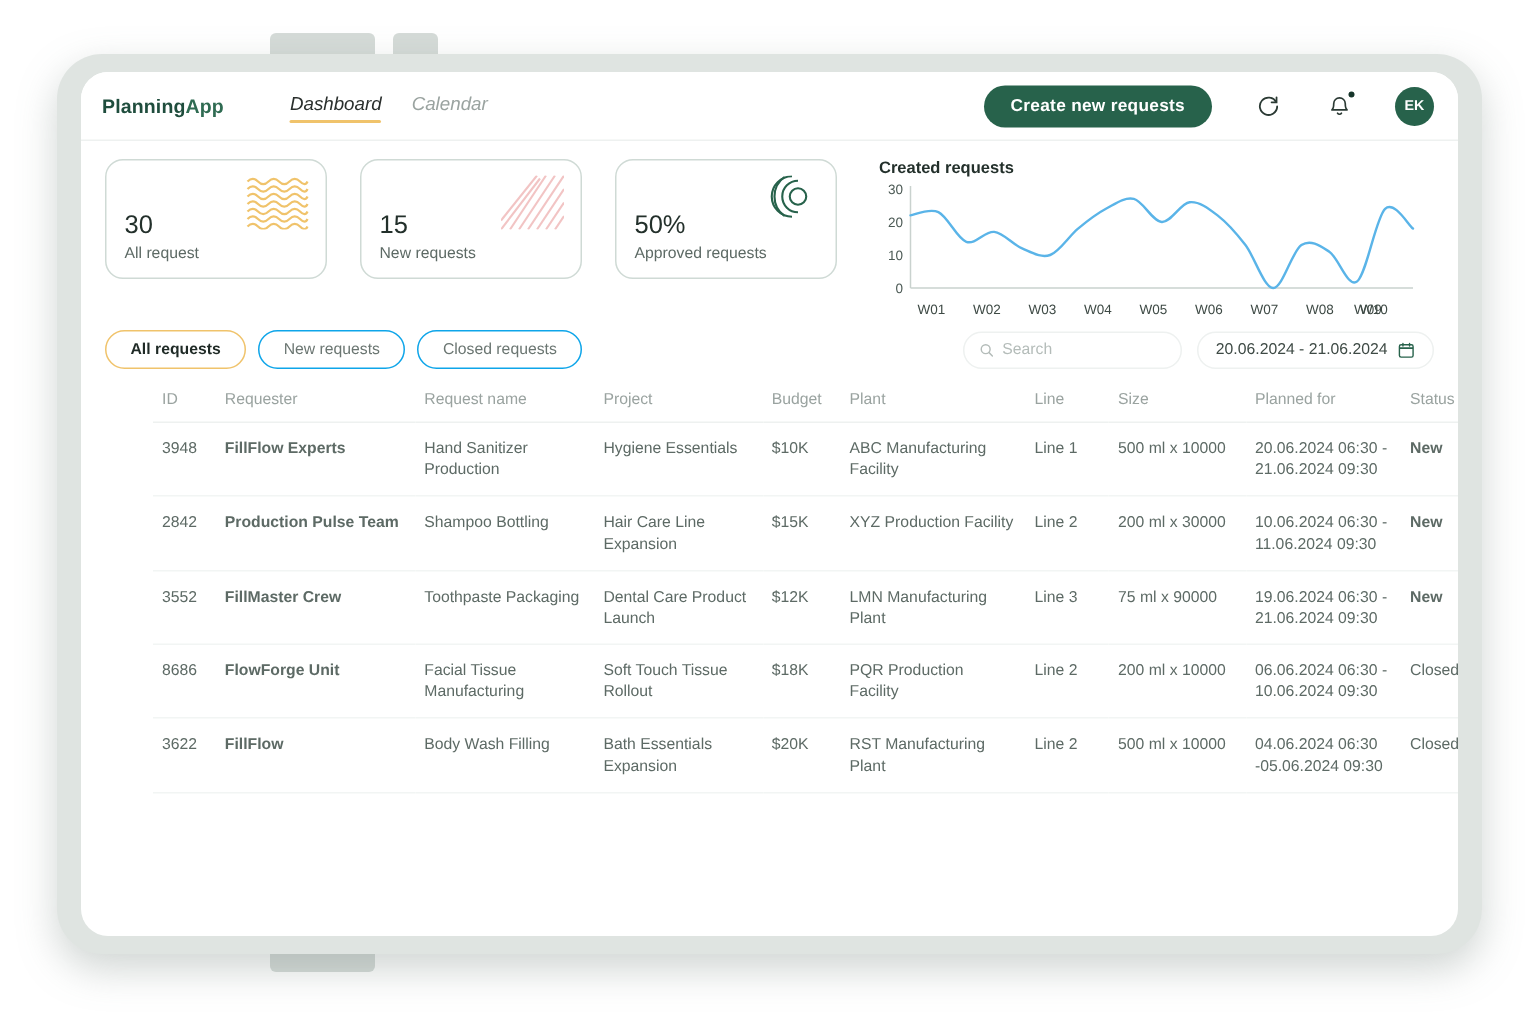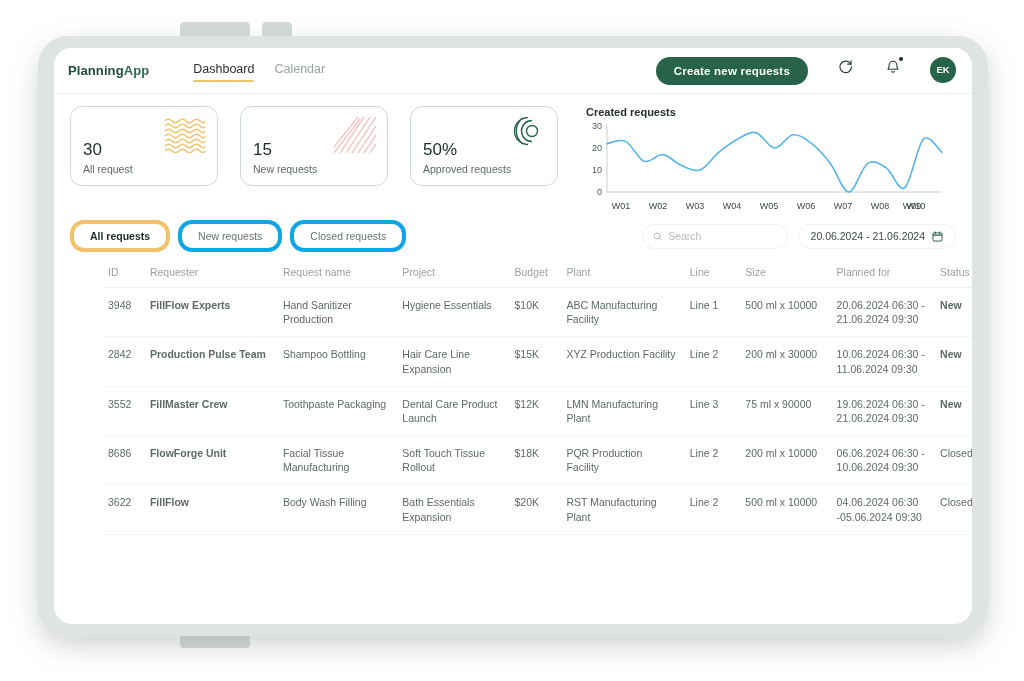--- a/index.html
+++ b/index.html
@@ -36,28 +36,28 @@
   .appbar {
     position: relative; height: 46px; background: #fff;
     border-bottom: 1px solid #eef1f0;
     display: flex; align-items: center; padding: 0 16px 0 14px;
   }
   .logo { font-size: 13px; font-weight: bold; color: #1f4d3d; letter-spacing: .1px; }
   .logo .light { color: #2f6b52; font-weight: bold; }
   .nav { display: flex; align-items: center; gap: 20px; margin-left: 44px; }
   .nav-item {
     font-size: 12.5px; color: #9aa3a0; position: relative;
-    padding-bottom: 3px; cursor: pointer;
+    padding-bottom: 3px; cursor: pointer; font-style: italic;
   }
   .nav-item.active { color: #2a2f2d; }
   .nav-item.active::after {
     content: ""; position: absolute; left: 0; right: 0; bottom: -3px;
     height: 2px; background: #f0c36b; border-radius: 2px;
   }
-  .appbar-right { margin-left: auto; display: flex; gap: 28px; }
+  .appbar-right { margin-left: auto; display: flex; align-items: center; gap: 28px; }
   .btn-create {
     background: #27624b; color: #fff; font-size: 11.5px; font-weight: bold;
     border: none; border-radius: 16px; padding: 8px 18px; cursor: pointer;
     letter-spacing: .2px;
   }
   .icon-btn {
     width: 19px; height: 19px; position: relative; cursor: pointer;
     display: inline-flex; align-items: center; justify-content: center;
   }
   .icon-btn svg { display: block; }
@@ -104,21 +104,21 @@
     top: 0;
   }
 
   
   .toolbar {
     display: flex; align-items: center; margin-top: 18px;
   }
   .pills { display: flex; gap: 8px; }
   .pill {
     font-size: 10.5px; color: #6b7672; background: #fff;
-    border: 4px solid #0ea5e9; border-radius: 14px; padding: 6px 16px; cursor: pointer;
+    border: 1px solid #0ea5e9; border-radius: 14px; padding: 6px 16px; cursor: pointer;
     white-space: nowrap;
   }
   .pill.active { border-color: #f0c36b; color: #1f2a26; font-weight: bold; }
   .toolbar-right { margin-left: auto; display: flex; align-items: center; gap: 10px; }
   .search-box {
     width: 146px; height: 25px; border: 1px solid #eef1f0; border-radius: 13px;
     display: flex; align-items: center; gap: 6px; padding: 0 10px; background: #fff;
   }
   .search-input {
     border: none; outline: none; font-size: 10.5px; color: #5d6a65;

